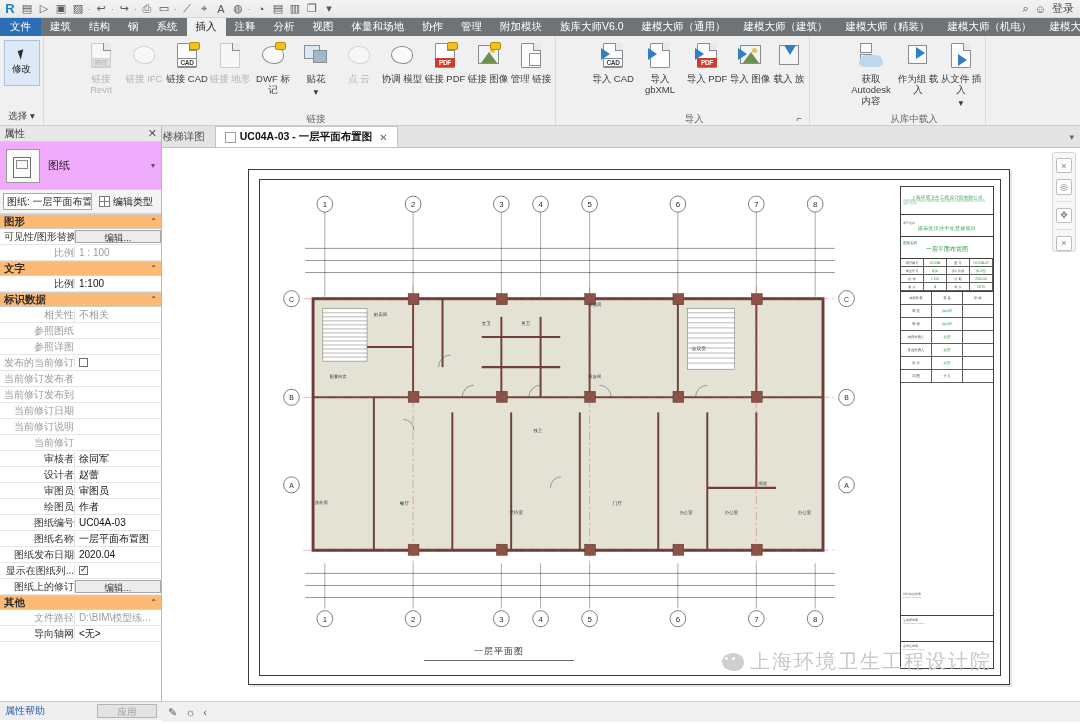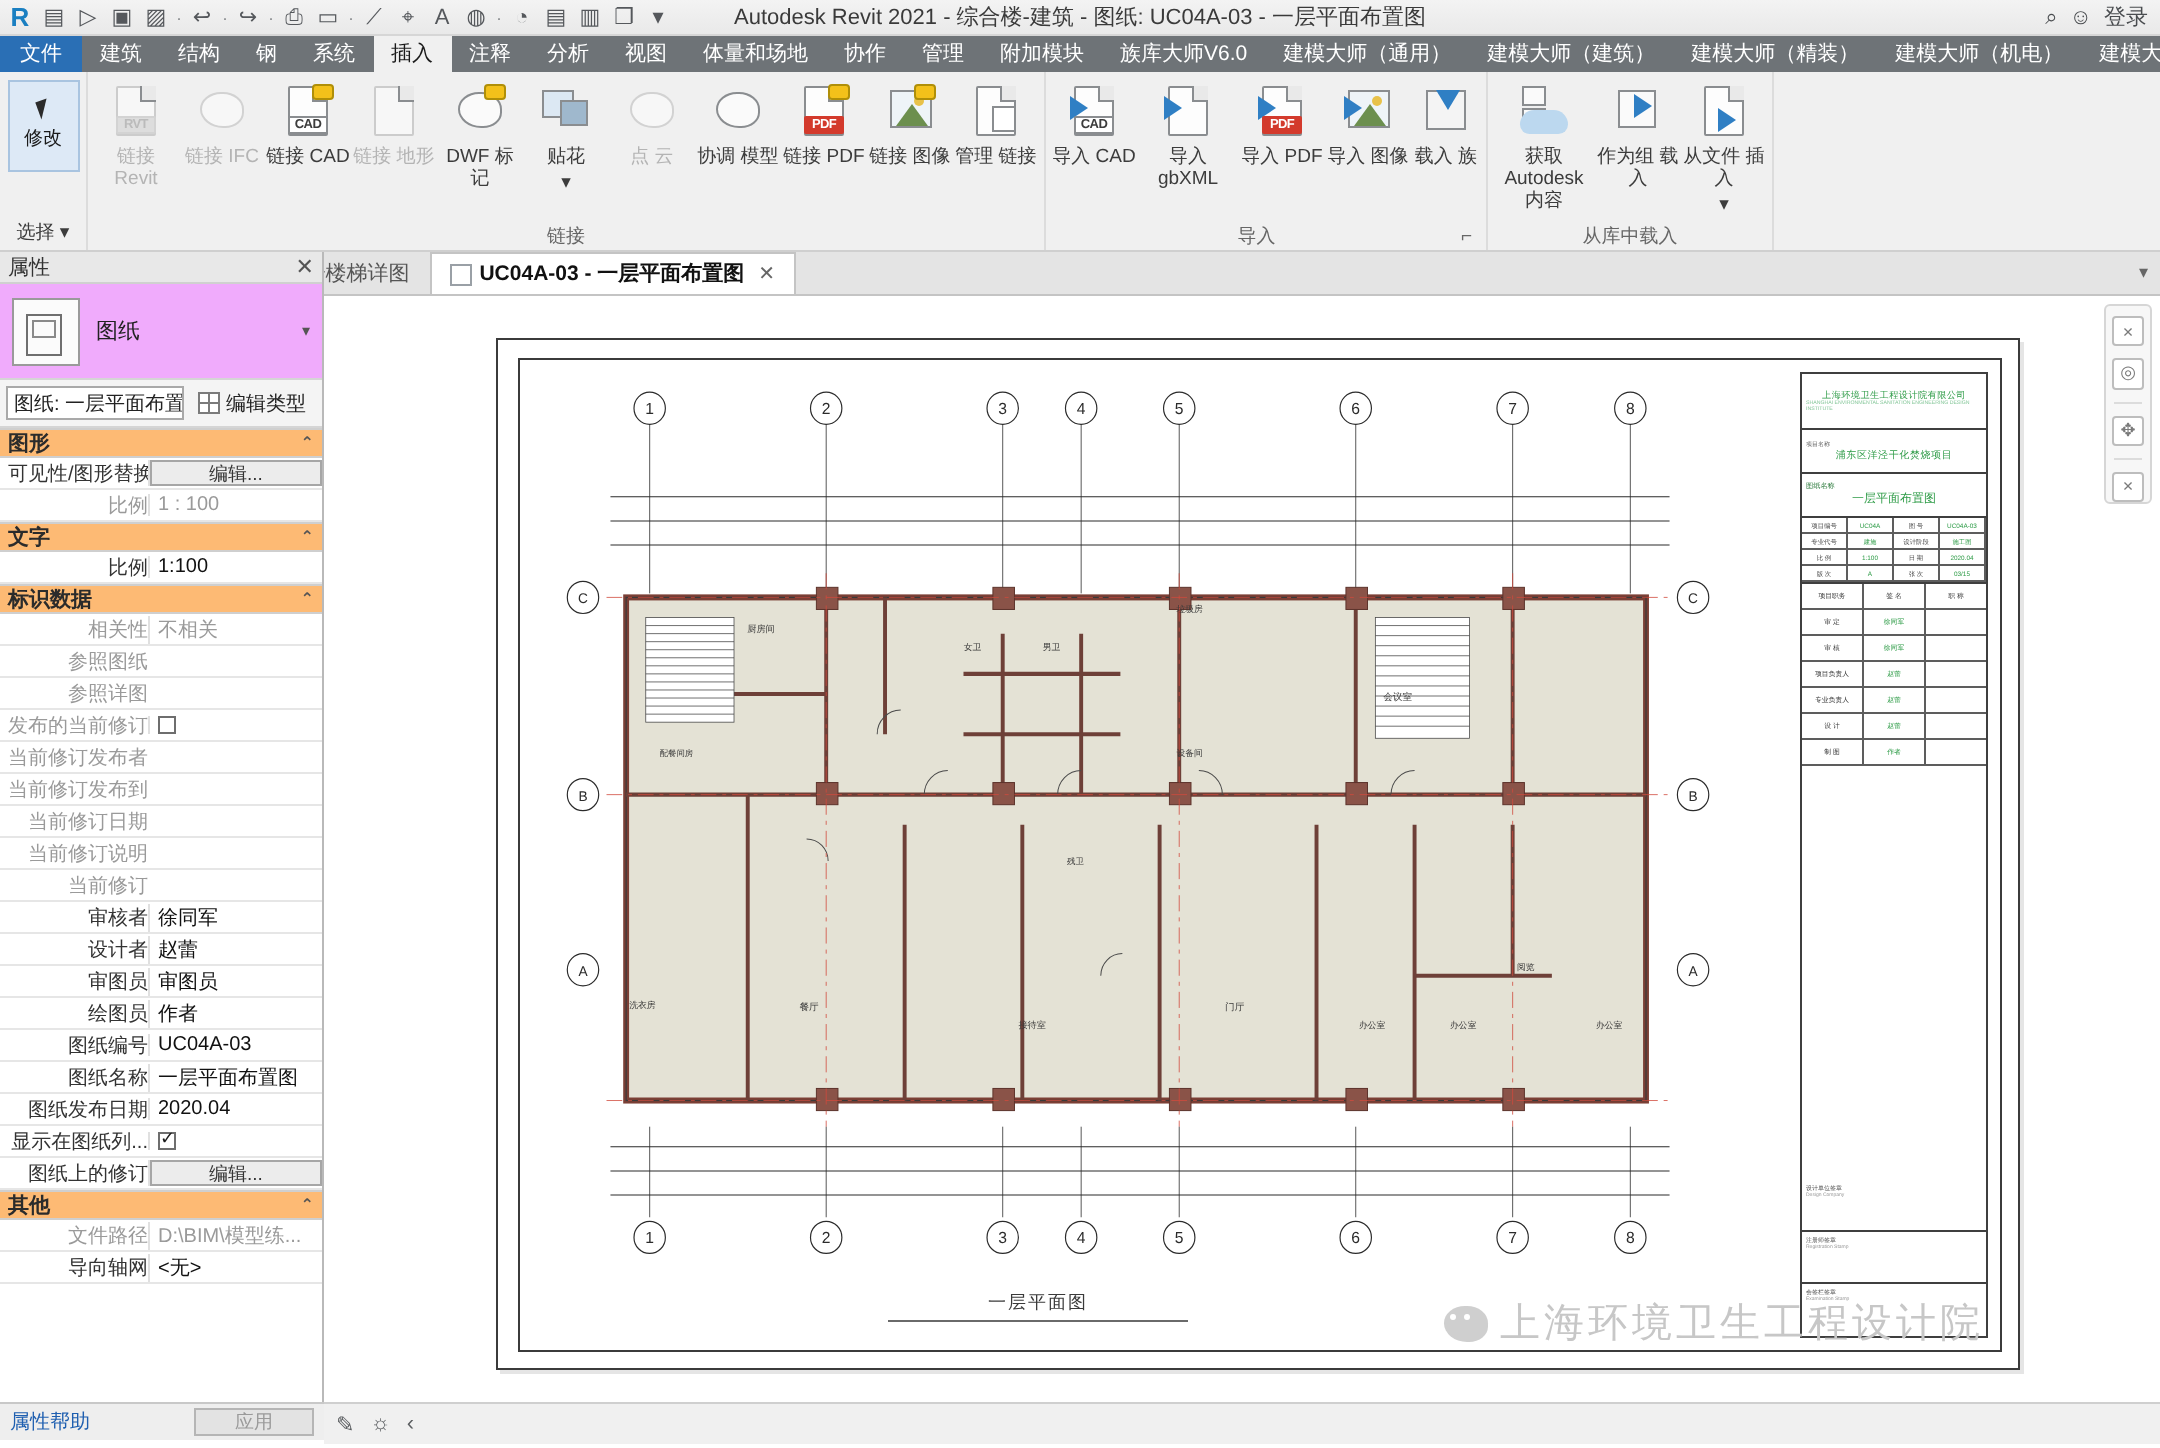--- a/index.html
+++ b/index.html
@@ -44,21 +44,21 @@
     padding: 0 9px; display: flex; align-items: center; color: #ffffff;
     white-space: nowrap; cursor: default;
   }
   .rtab.file { background: #2a6fb5; font-weight: normal; padding: 0 10px; }
   .rtab.active { background: #f0f0f0; color: #1a1a1a; }
 
   
   .ribbon {
     position: absolute; top: 36px; left: 0; width: 1080px; height: 90px;
     background: #f0f0f0; border-bottom: 1px solid #cfcfcf;
-    display: flex; align-items: stretch;
+    display: flex; align-items: stretch; gap: 33px;
   }
   .rgroup { position: relative; display: flex; flex-direction: column;
             border-right: 1px solid #dcdcdc; padding: 2px 3px 0 3px; }
   .rgroup-body { display: flex; align-items: flex-start; flex: 1; gap: 1px; }
   .rgroup-title { height: 13px; text-align: center; font-size: 9.5px; color: #666; line-height: 13px; }
   .rbtn {
     width: 42px; display: flex; flex-direction: column; align-items: center;
     padding-top: 3px; cursor: default;
   }
   .rbtn.wide { width: 50px; }
@@ -242,21 +242,21 @@
   .tb-sign{ flex:1; display:flex; flex-direction:column; }
   .tb-srow{ display:flex; height:13px; border-bottom:1px solid #5d5d5d; }
   .tb-sc{ flex:1; border-right:1px solid #5d5d5d; display:flex;align-items:center;justify-content:center;
           font-size:3.4px; color:#3a3a3a;}
   .tb-sc.val{ color:#2f9c48; }
   .tb-sc:last-child{border-right:none;}
   .tb-stamp{ height:26px; border-bottom:1px solid #3f3f3f; padding:2px; font-size:3px; color:#555;}
   .tb-stamp .en{ font-size:2.5px; color:#999; }
 
   .plan-title{
-    position:absolute; left:178px; bottom:8px; width:150px; text-align:center;
+    position:absolute; left:158px; bottom:8px; width:150px; text-align:center;
     font-size:9px; color:#3a3a3a; letter-spacing:1px;
   }
   .plan-title .rule{ height:1px; background:#6a6a6a; margin-top:2px;}
 
   
   .watermark{
     position:absolute; left:560px; top:500px; display:flex; align-items:center; gap:6px;
     color:#c7c7c7; font-size:20px; letter-spacing:2px; white-space:nowrap; pointer-events:none;
   }
   .wm-logo{
@@ -310,21 +310,20 @@
       <div class="qat-ico">⌖</div>
       <div class="qat-ico">A</div>
       <div class="qat-ico">◍</div>
       <div class="qat-dot">·</div>
       <div class="qat-ico">◔</div>
       <div class="qat-ico">▤</div>
       <div class="qat-ico">▥</div>
       <div class="qat-ico">❐</div>
       <div class="qat-ico">▾</div>
     </div>
-    <div class="title-text">Autodesk Revit 2021 - 综合楼-建筑 - 图纸: UC04A-03 - 一层平面布置图</div>
     <div class="tb-right">
       <span class="sm">⌕</span>
       <span class="sm">☺</span>
       <span class="sm">登录</span>
     </div>
   </div>
 
   <div class="ribbon-tabs">
     <div class="rtab file">文件</div>
     <div class="rtab">建筑</div>

